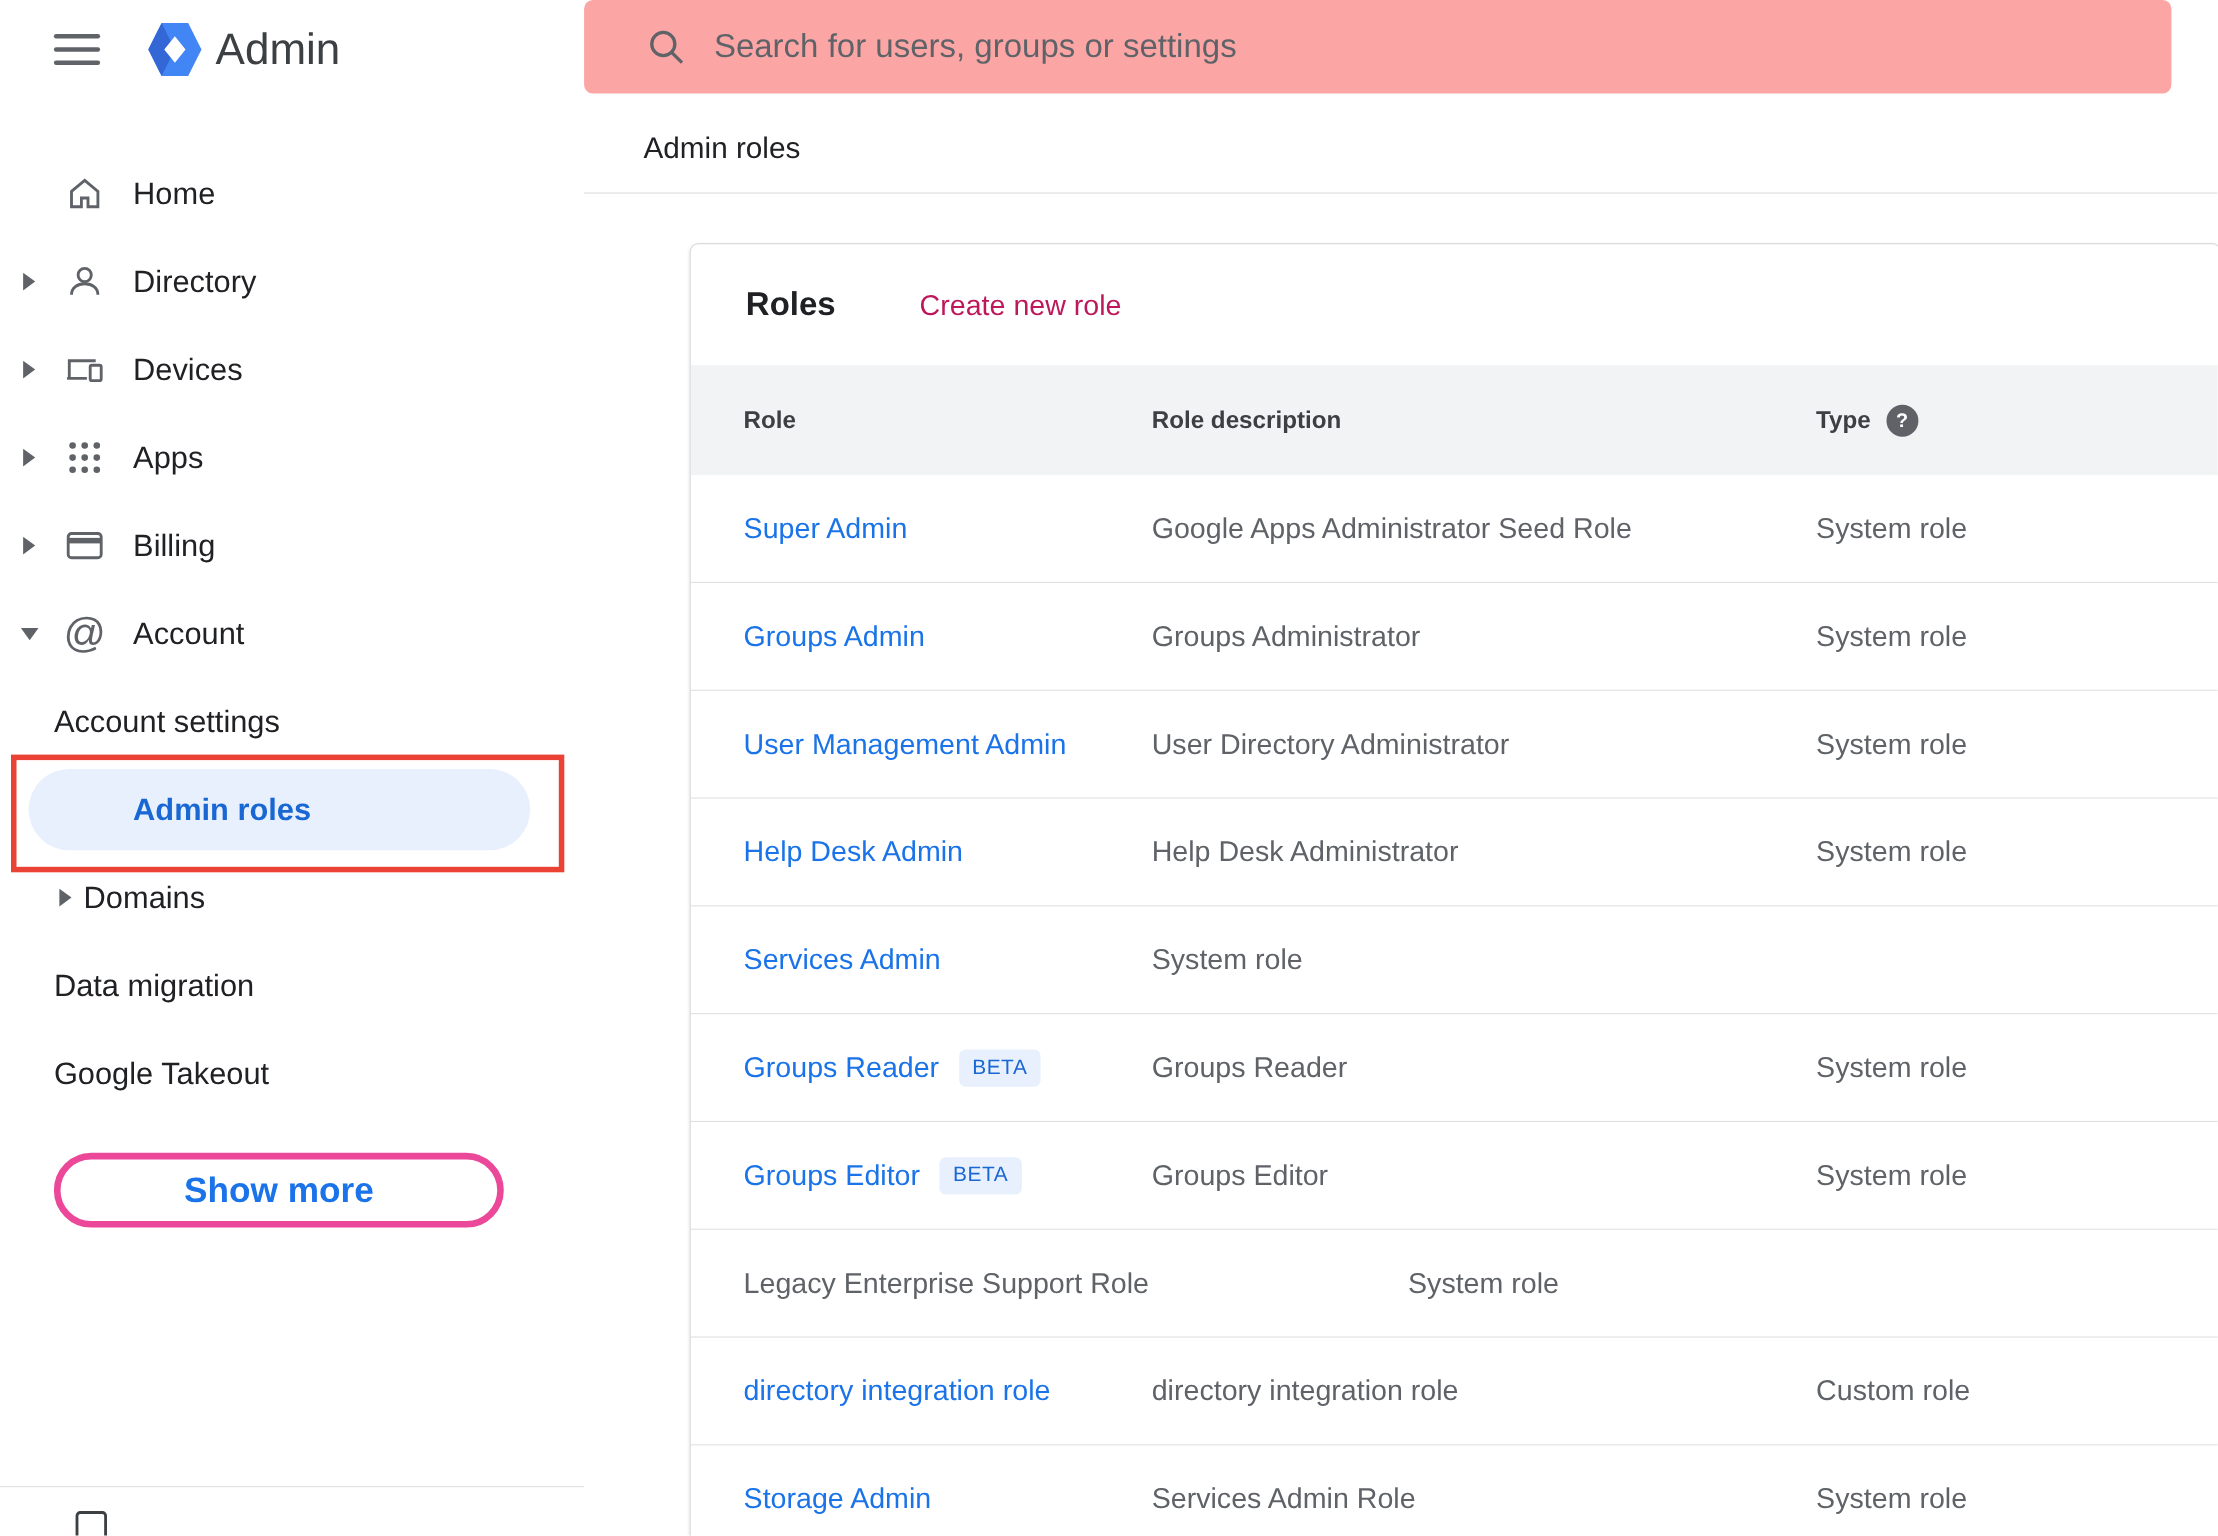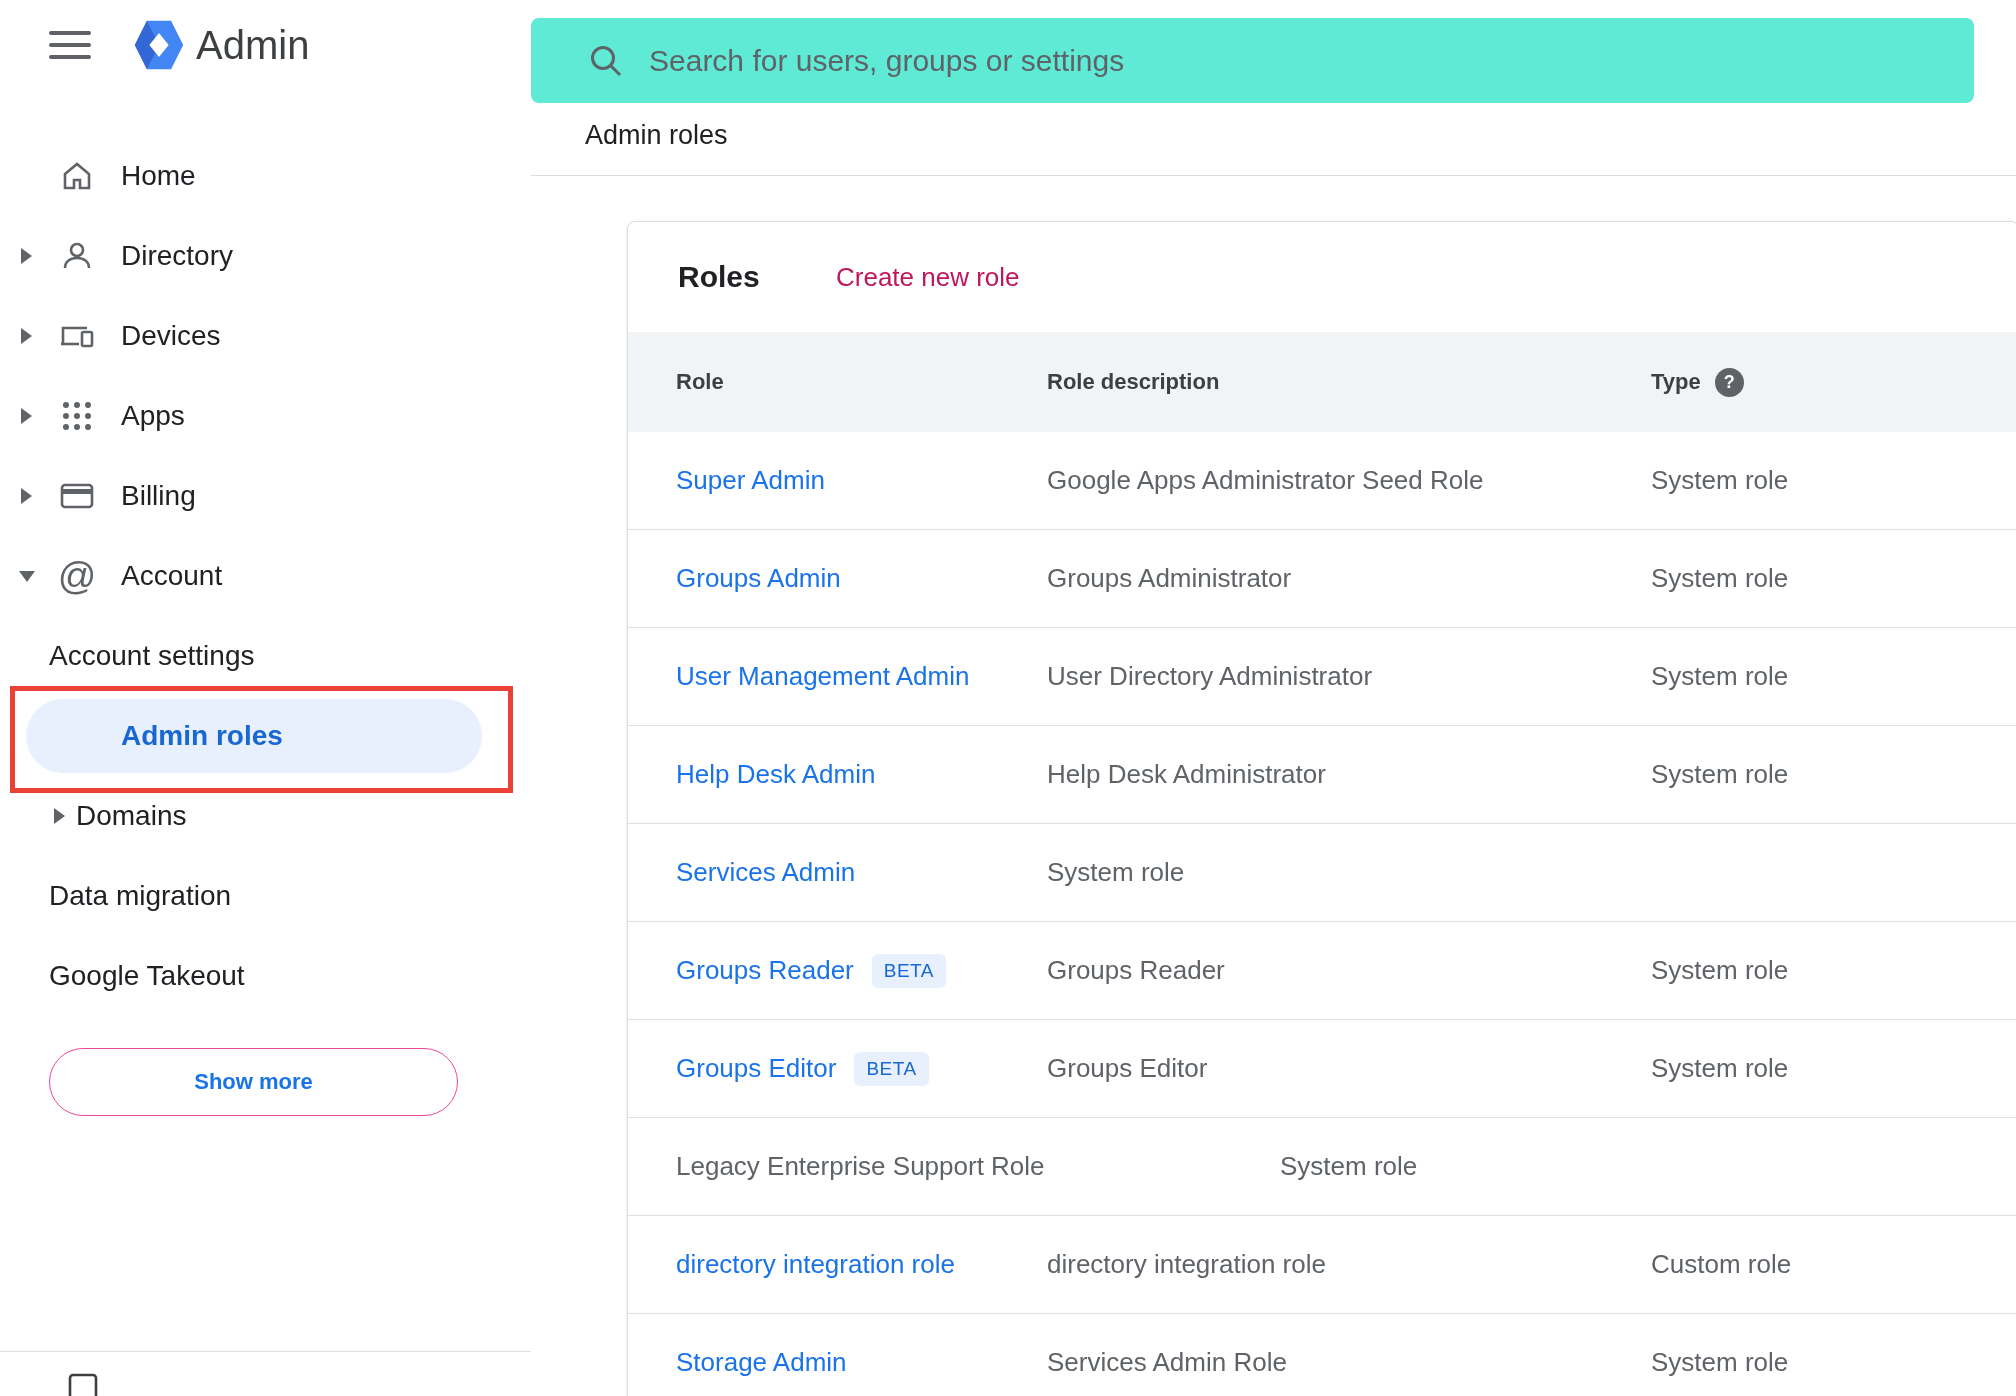--- a/index.html
+++ b/index.html
@@ -26,32 +26,32 @@
 
   .nav-sub { display:flex; align-items:center; height:80px; padding-left:49px; font-size:28px; cursor:pointer; }
   .nav-sub-arrow { display:flex; align-items:center; height:80px; padding-left:54px; cursor:pointer; }
   .nav-sub-arrow .nav-label { margin-left:11px; }
   .pill-row { height:80px; display:flex; align-items:center; cursor:pointer; }
   .pill { margin-left:26px; width:456px; height:74px; background:#e8f0fe; border-radius:37px;
           display:flex; align-items:center; padding-left:95px; }
   .pill .nav-label { margin-left:0; color:#1967d2; font-weight:700; }
 
   .show-more { position:absolute; left:49px; top:1048px; width:409px; height:68px; background:#fff;
-               border:1px solid #ec4899; border-radius:34px; color:#1a73e8; font-size:22px;
+               border:6px solid #ec4899; border-radius:34px; color:#1a73e8; font-size:32px;
                font-family:"Liberation Sans",sans-serif; font-weight:700; cursor:pointer; }
 
   .sidebar-bottom-divider { position:absolute; left:0; top:1351px; width:531px; height:1px; background:#e0e0e0; }
   .partial-icon { position:absolute; left:66px; top:1372px; color:#3c4043; }
 
   
   .red-annotation { position:absolute; left:10px; top:686px; width:503px; height:107px;
                     border:5px solid #ea4335; z-index:50; pointer-events:none; }
 
   
-  .searchbar { position:absolute; left:531px; top:18px; width:1443px; height:85px; background:#5eead4;
+  .searchbar { position:absolute; left:531px; top:0; width:1443px; height:85px; background:#fca5a5;
                border-radius:8px; display:flex; align-items:center; padding-left:56px; }
   .search-icon { flex:none; display:flex; color:#5f6368; }
   .search-input { margin-left:24px; flex:1; border:none; outline:none; background:transparent;
                   font-size:30px; font-family:"Liberation Sans",sans-serif; color:#202124; }
   .search-input::placeholder { color:#5f6368; opacity:1; }
 
   .breadcrumb { position:absolute; left:585px; top:120px; font-size:27px; color:#202124; }
   .top-divider { position:absolute; left:531px; top:175px; width:1485px; height:1px; background:#dadce0; }
 
   .card { position:absolute; left:627px; top:221px; width:1392px; height:1300px; background:#fff;

